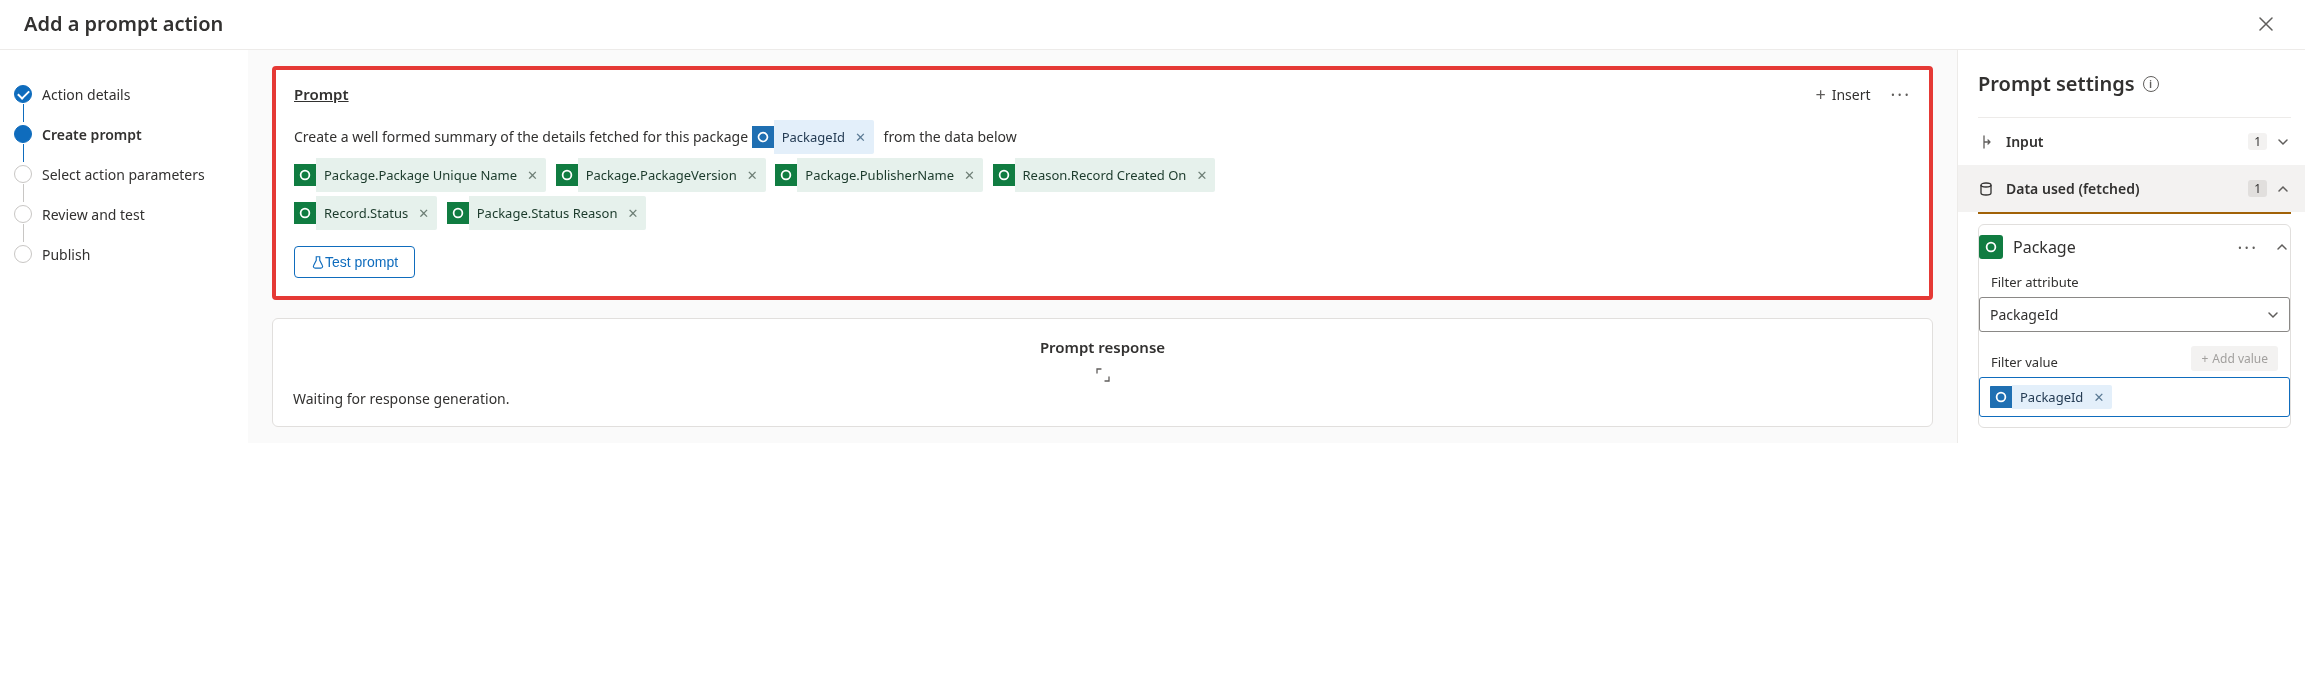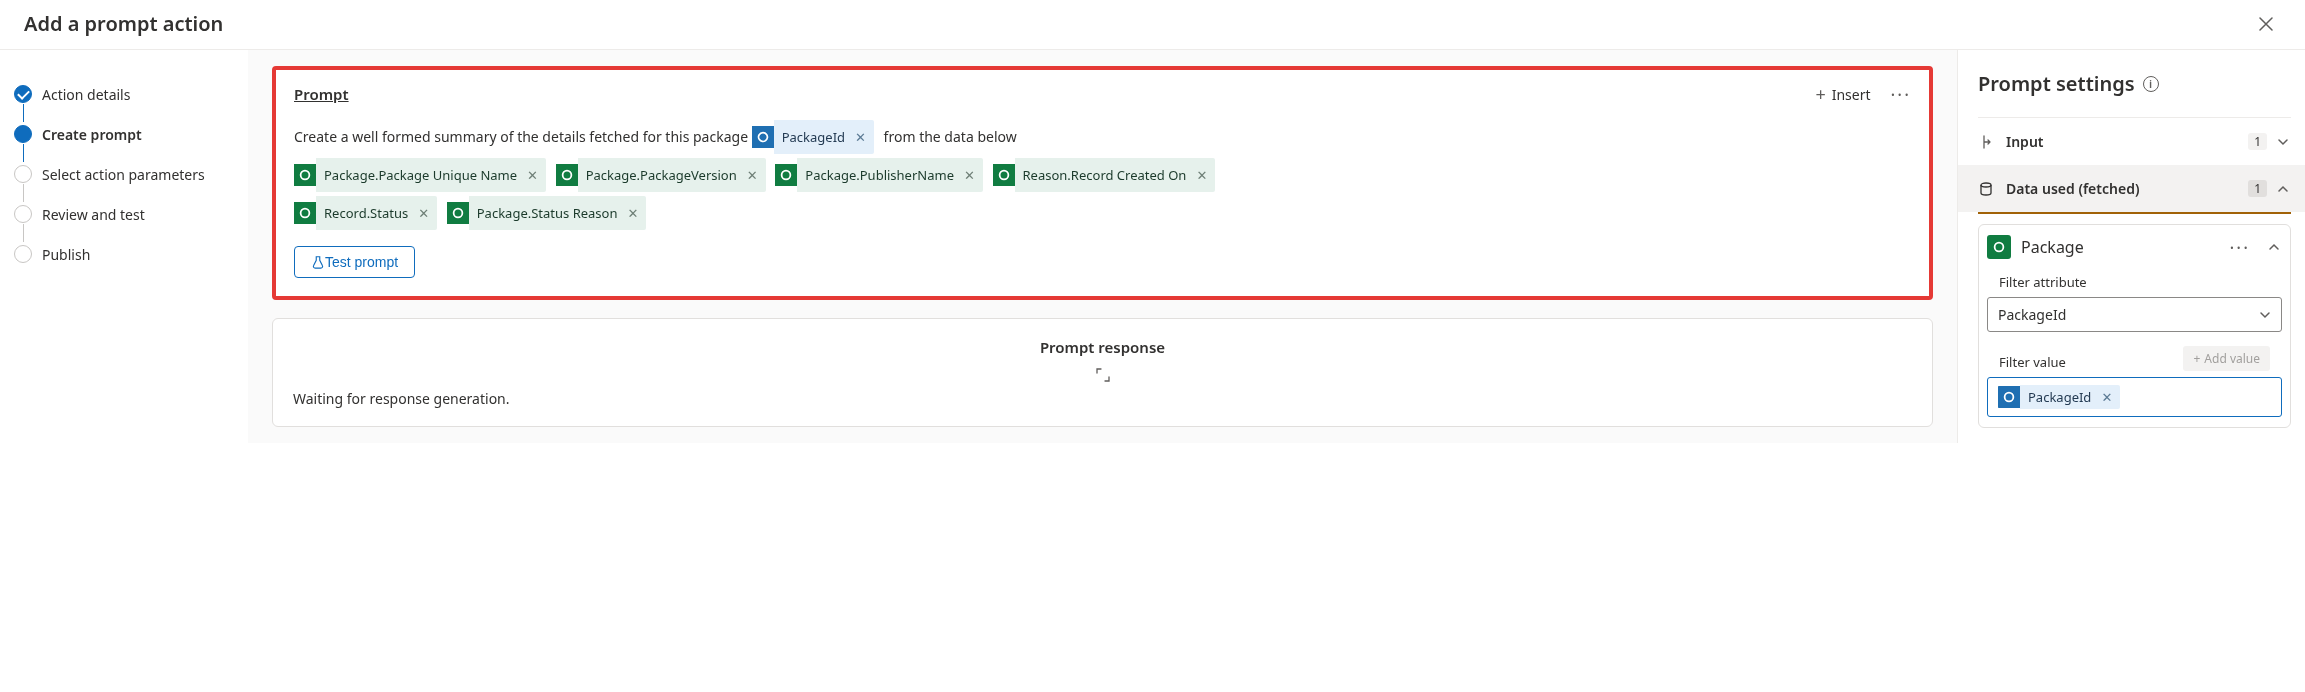--- a/index.html
+++ b/index.html
@@ -244,21 +244,21 @@
     color:#323130;
   }
   .acc-head.selected .badge-num { background:#e1dfdd; }
   .chev { width:14px; color:#605e5c; }
   .acc-icon {
     width:18px; text-align:center; color:#605e5c;
   }
 
   .data-card {
     border:1px solid #e1dfdd; border-radius:6px;
-    margin-top:10px; padding:10px 8px;
+    margin-top:10px; padding:10px 0;
   }
   .pkg-row {
     display:flex;align-items:center;gap:10px;
   }
   .pkg-logo {
     width:24px;height:24px;border-radius:3px;background:#107c41;
     display:flex;align-items:center;justify-content:center;
   }
   .pkg-row .spacer { flex:1; }
 

